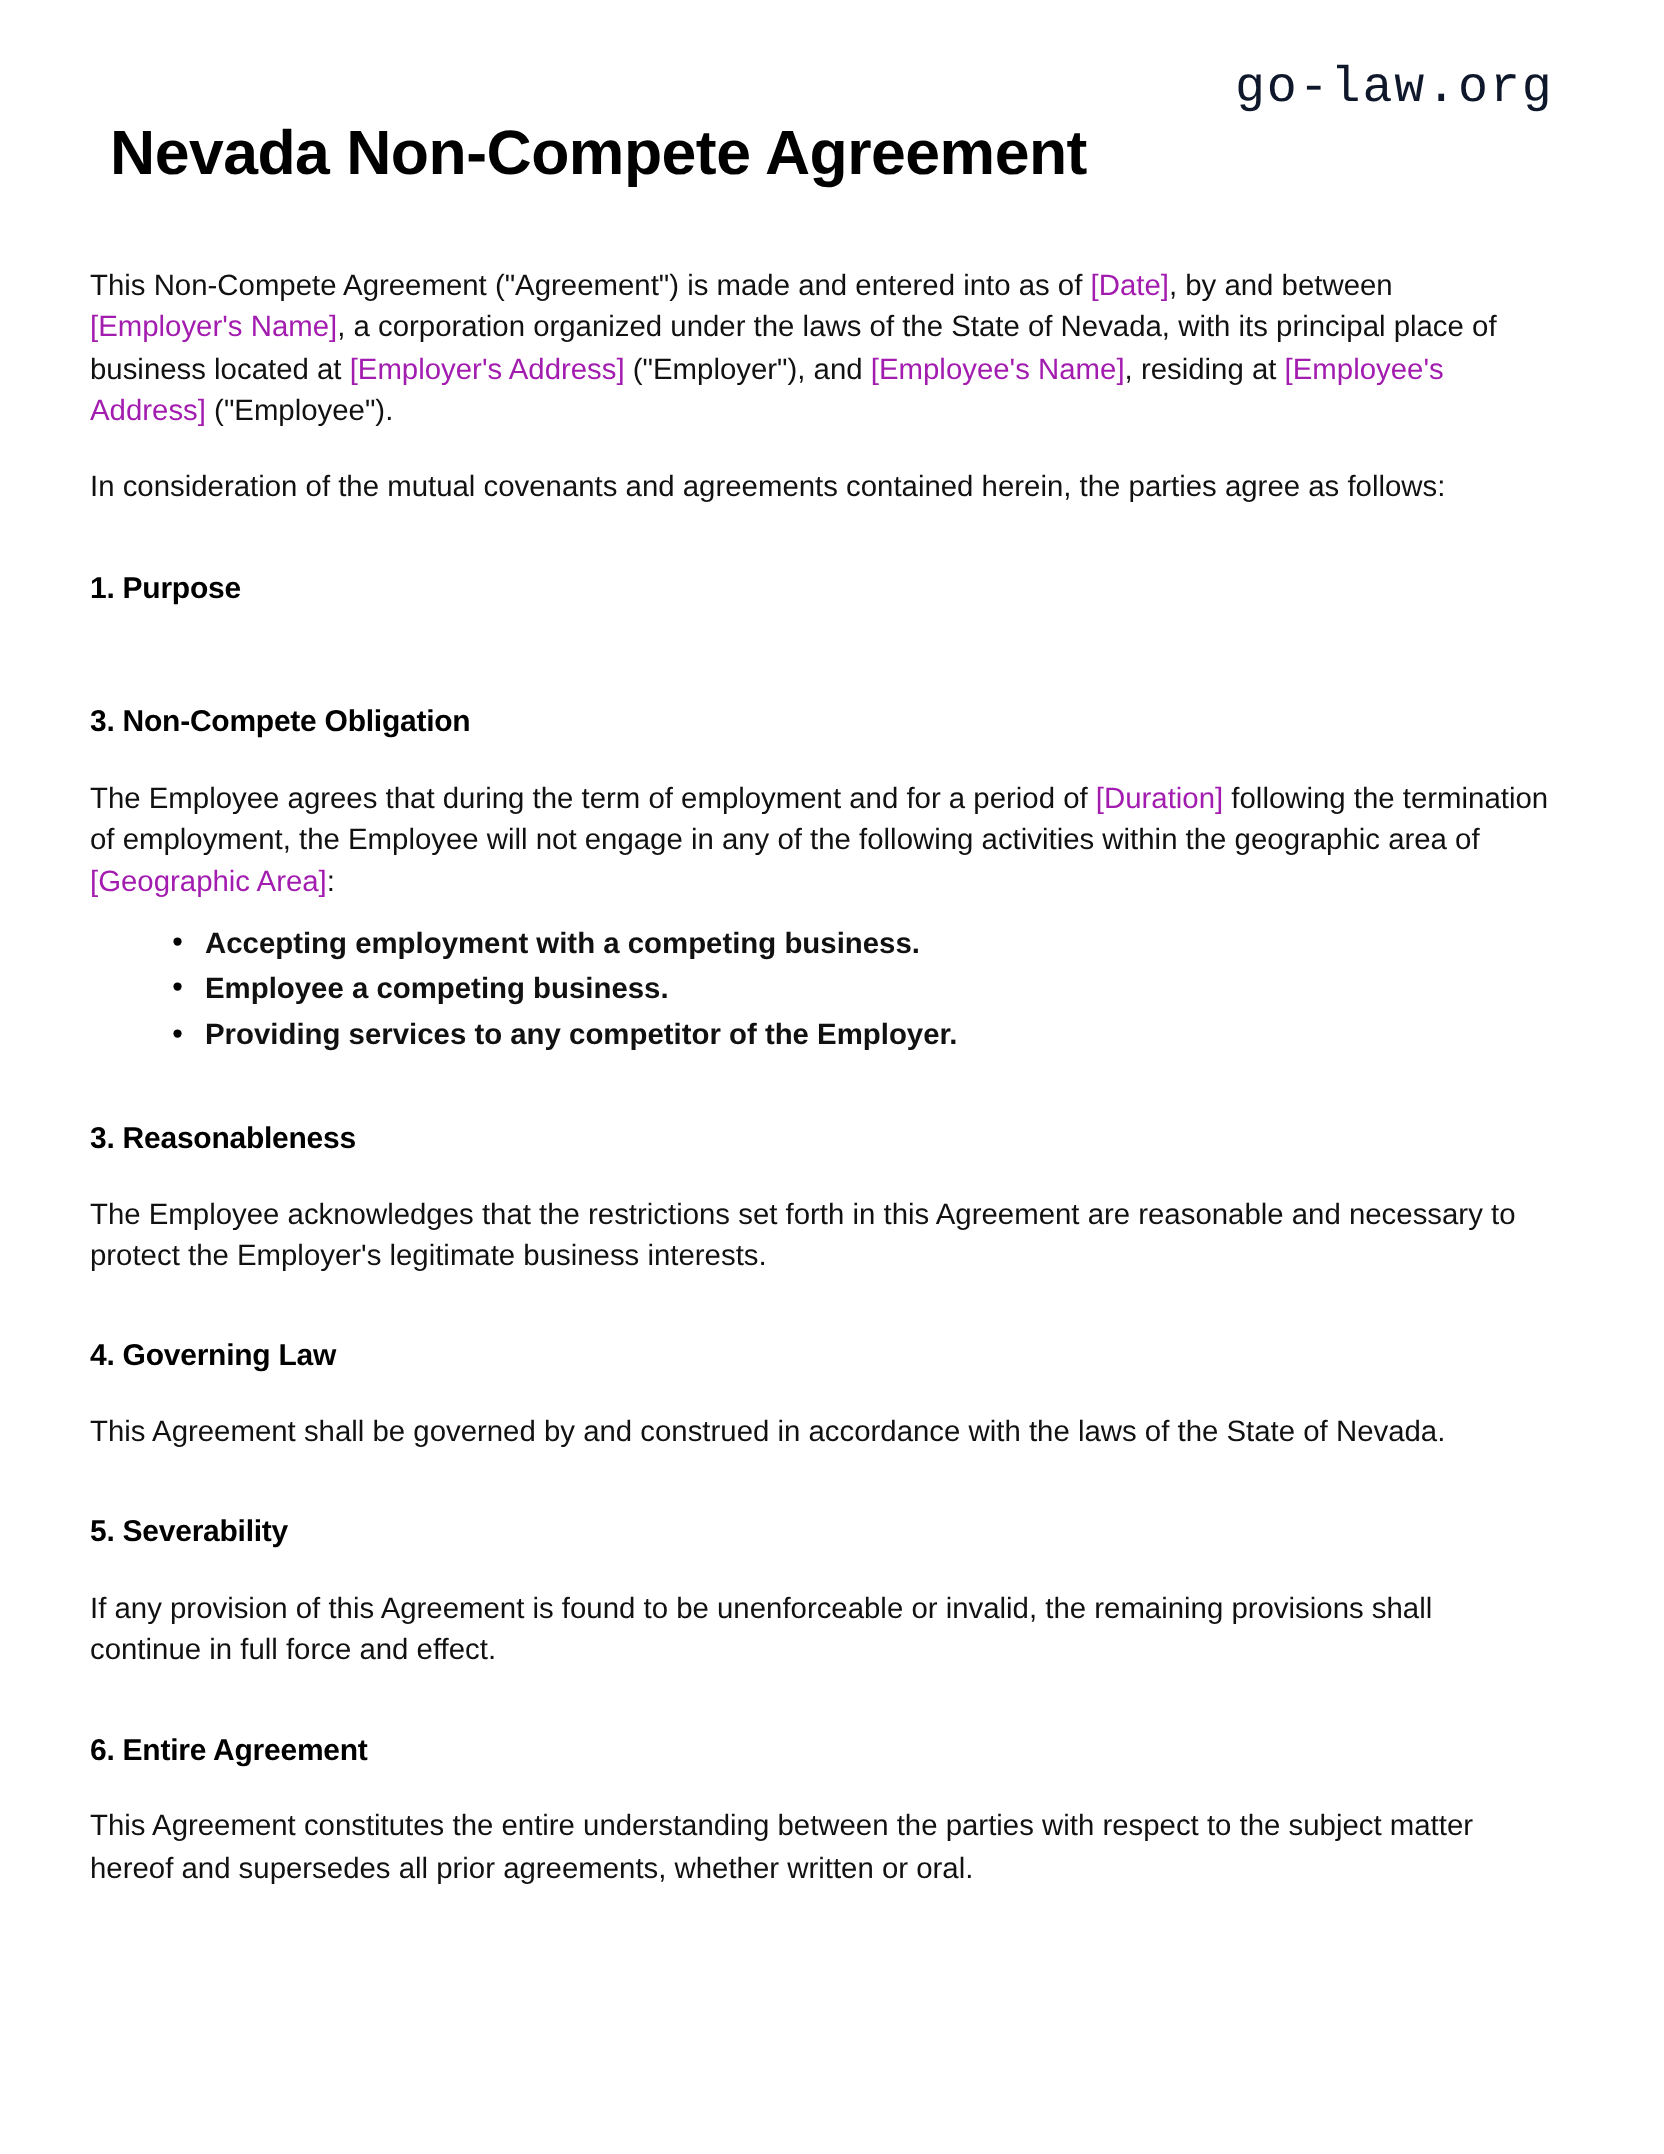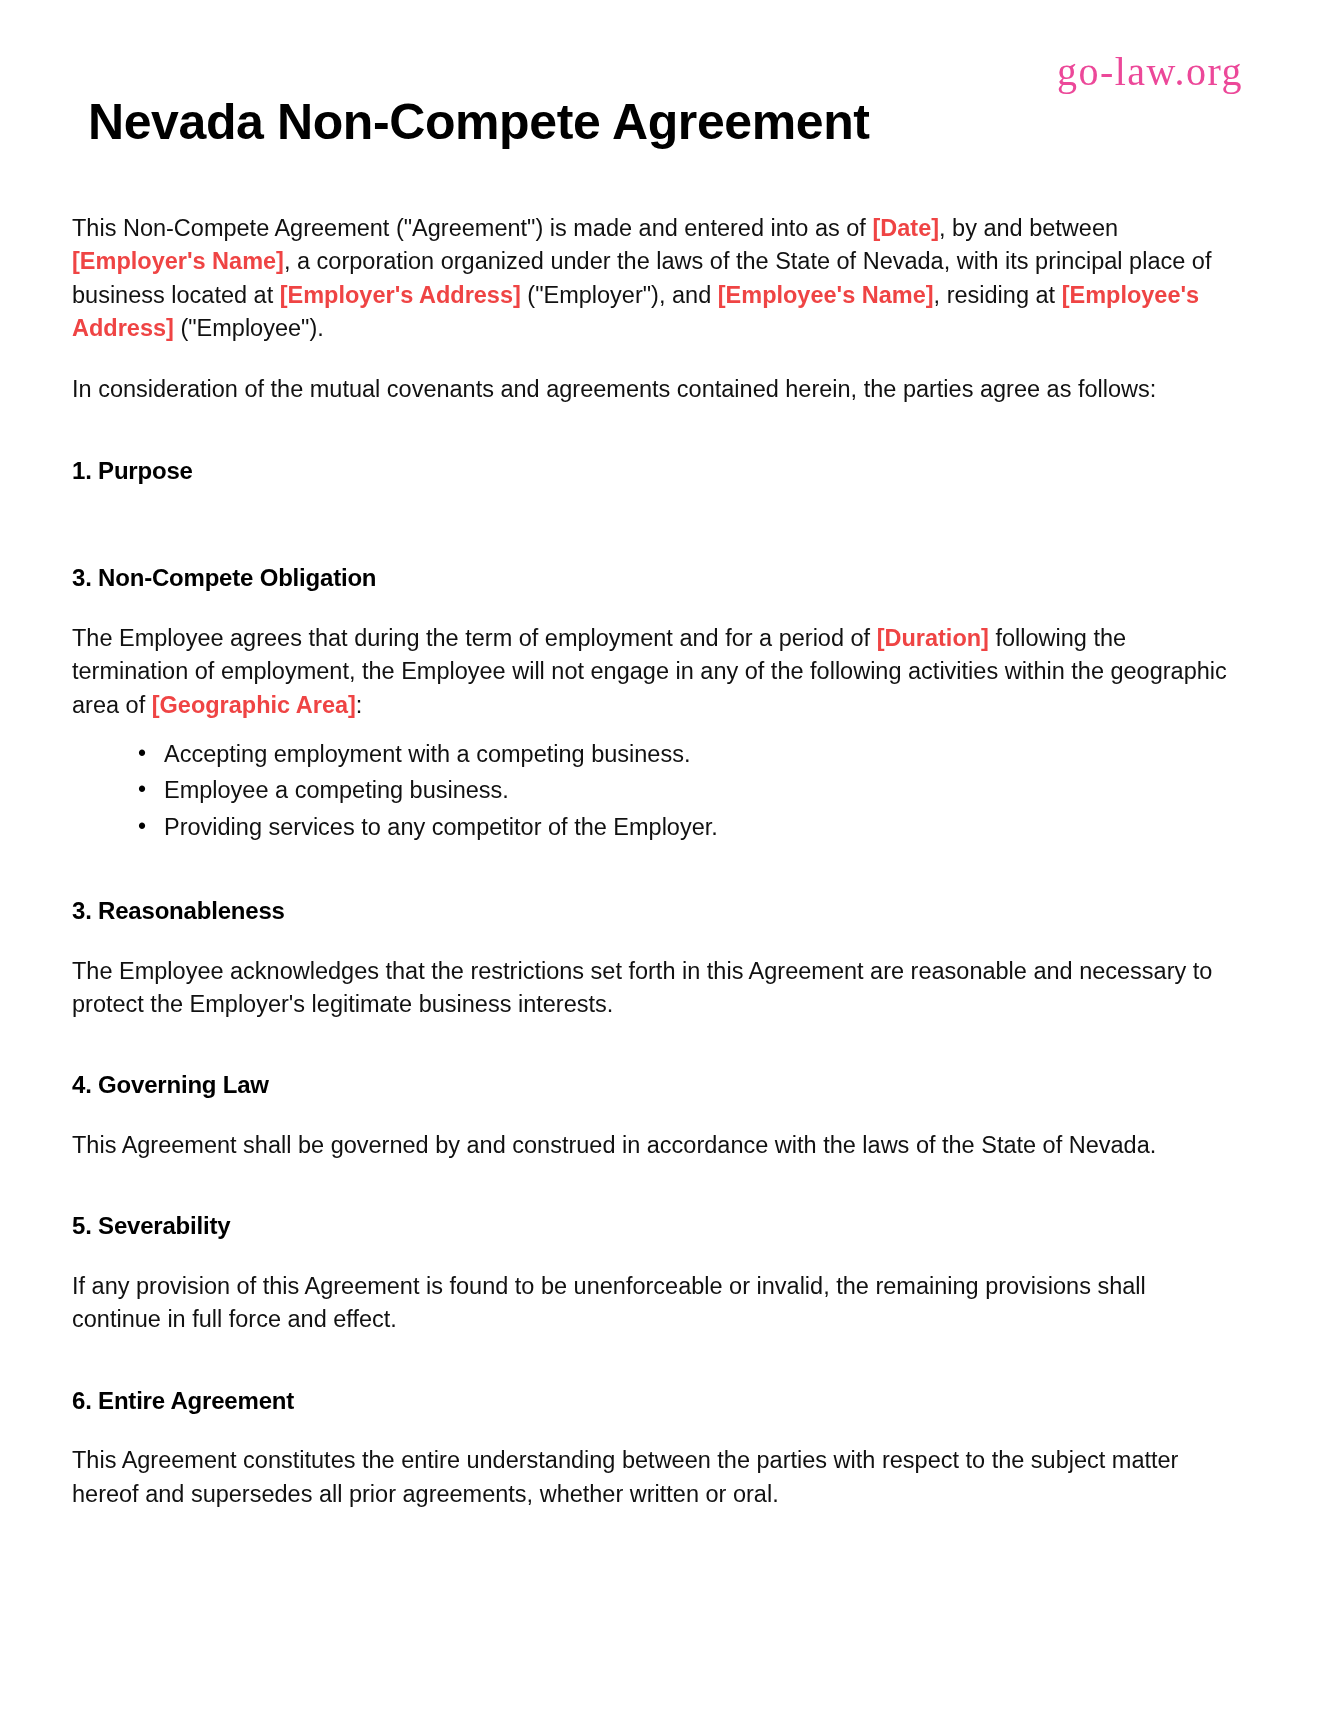--- a/index.html
+++ b/index.html
@@ -21,24 +21,24 @@
     width: 1331px;
     height: 1723px;
     box-sizing: border-box;
     padding: 0 90px 0 72px;
     background: #ffffff;
   }
   .watermark {
     position: absolute;
     top: 36px;
     right: 88px;
-    font-family: Liberation Serif, serif;
+    font-family: Liberation Mono, monospace;
     font-size: 40px;
     letter-spacing: 1.5px;
-    color: #ec4899;
+    color: #0f172a;
     font-weight: 400;
     line-height: 1;
     white-space: nowrap;
   }
   h1.doc-title {
     margin: 16px;
     padding-top: 78px;
     font-size: 50px;
     line-height: 1.12;
     font-weight: 700;
@@ -57,33 +57,34 @@
   }
   p.body-text {
     margin: 0;
     padding: 0;
     font-size: 23.5px;
     line-height: 1.42;
     color: #111111;
     font-weight: 400;
   }
   p.body-text b, li b {
-    font-weight: 700;
-    color: #ef4444;
+    font-weight: 400;
+    color: #a21caf;
   }
   .sp-title-gap   { height: 46px; }
   .sp-para-gap    { height: 28px; }
   .sp-before-h2   { height: 50px; }
   .sp-after-h2    { height: 30px; }
   .sp-before-list { height: 16px; }
 
   ul.activity-list {
     margin: 0;
     padding: 0 0 0 66px;
     list-style: none;
+    font-weight: bold;
   }
   ul.activity-list li {
     position: relative;
     font-size: 23.5px;
     line-height: 1.42;
     color: #111111;
     padding-left: 26px;
     margin: 0 0 3px 0;
   }
   ul.activity-list li::before {

